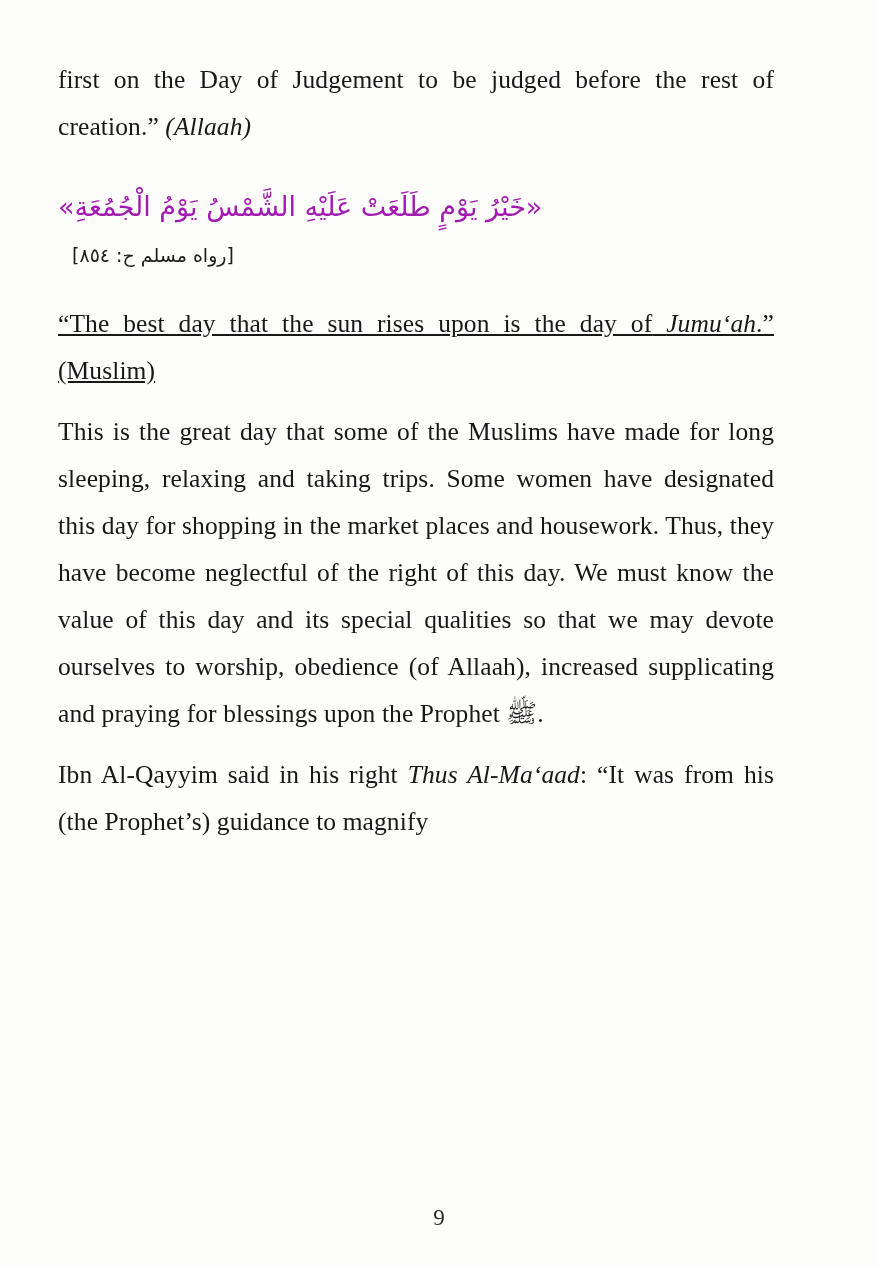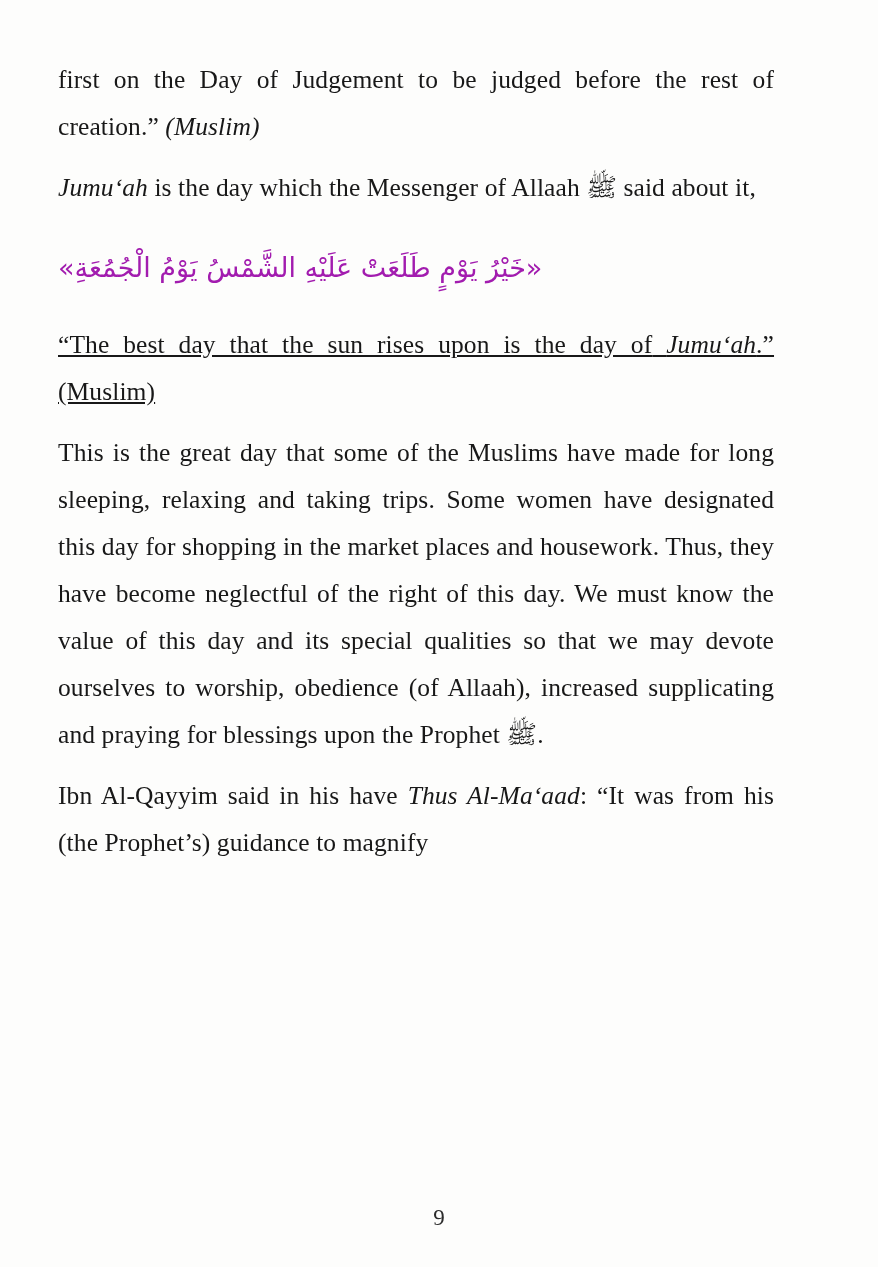--- a/index.html
+++ b/index.html
@@ -73,38 +73,36 @@
 </style>
 </head>
 <body>
 
 <div class="page">
 
   <div class="blocks">
 
     <p class="para">
       <span>first on the Day of Judgement to be judged before the rest of creation.”</span>
-      <span class="it">(Muslim)</span>
+      <span class="it">(Allaah)</span>
     </p>
 
-    <p class="para">
-      <span class="it">Jumu‘ah</span><span> is the day which the Messenger of Allaah ﷺ said about it,</span>
-    </p>
 
     <p class="arabic-main">«خَيْرُ يَوْمٍ طَلَعَتْ عَلَيْهِ الشَّمْسُ يَوْمُ الْجُمُعَةِ»</p>
 
+    <p class="arabic-ref">[رواه مسلم ح: ٨٥٤]</p>
 
     <p class="para gap-top">
       <span>“The best day that  the sun rises upon is the day of</span>
       <span class="it">Jumu‘ah</span><span>.” (Muslim)</span>
     </p>
 
     <p class="para">This  is the great day that some of the Muslims have made for long sleeping, relaxing and taking trips. Some women have designated this day for shopping in the  market places and housework. Thus, they have become neglectful of the right of this day. We must  know the value of this day and its special qualities so that we may devote ourselves to worship, obedience (of Allaah), increased supplicating  and praying for blessings upon the Prophet ﷺ.</p>
 
     <p class="para">
-      <span>Ibn  Al-Qayyim  said in his have </span><span class="it">Thus Al-Ma‘aad</span><span>: “It was from his  (the Prophet’s)  guidance to magnify</span>
+      <span>Ibn  Al-Qayyim  said in his right </span><span class="it">Thus Al-Ma‘aad</span><span>: “It was from his  (the Prophet’s)  guidance to magnify</span>
     </p>
 
   </div>
 
   <div class="page-number">9</div>
 
 </div>
 
 </body></html>

